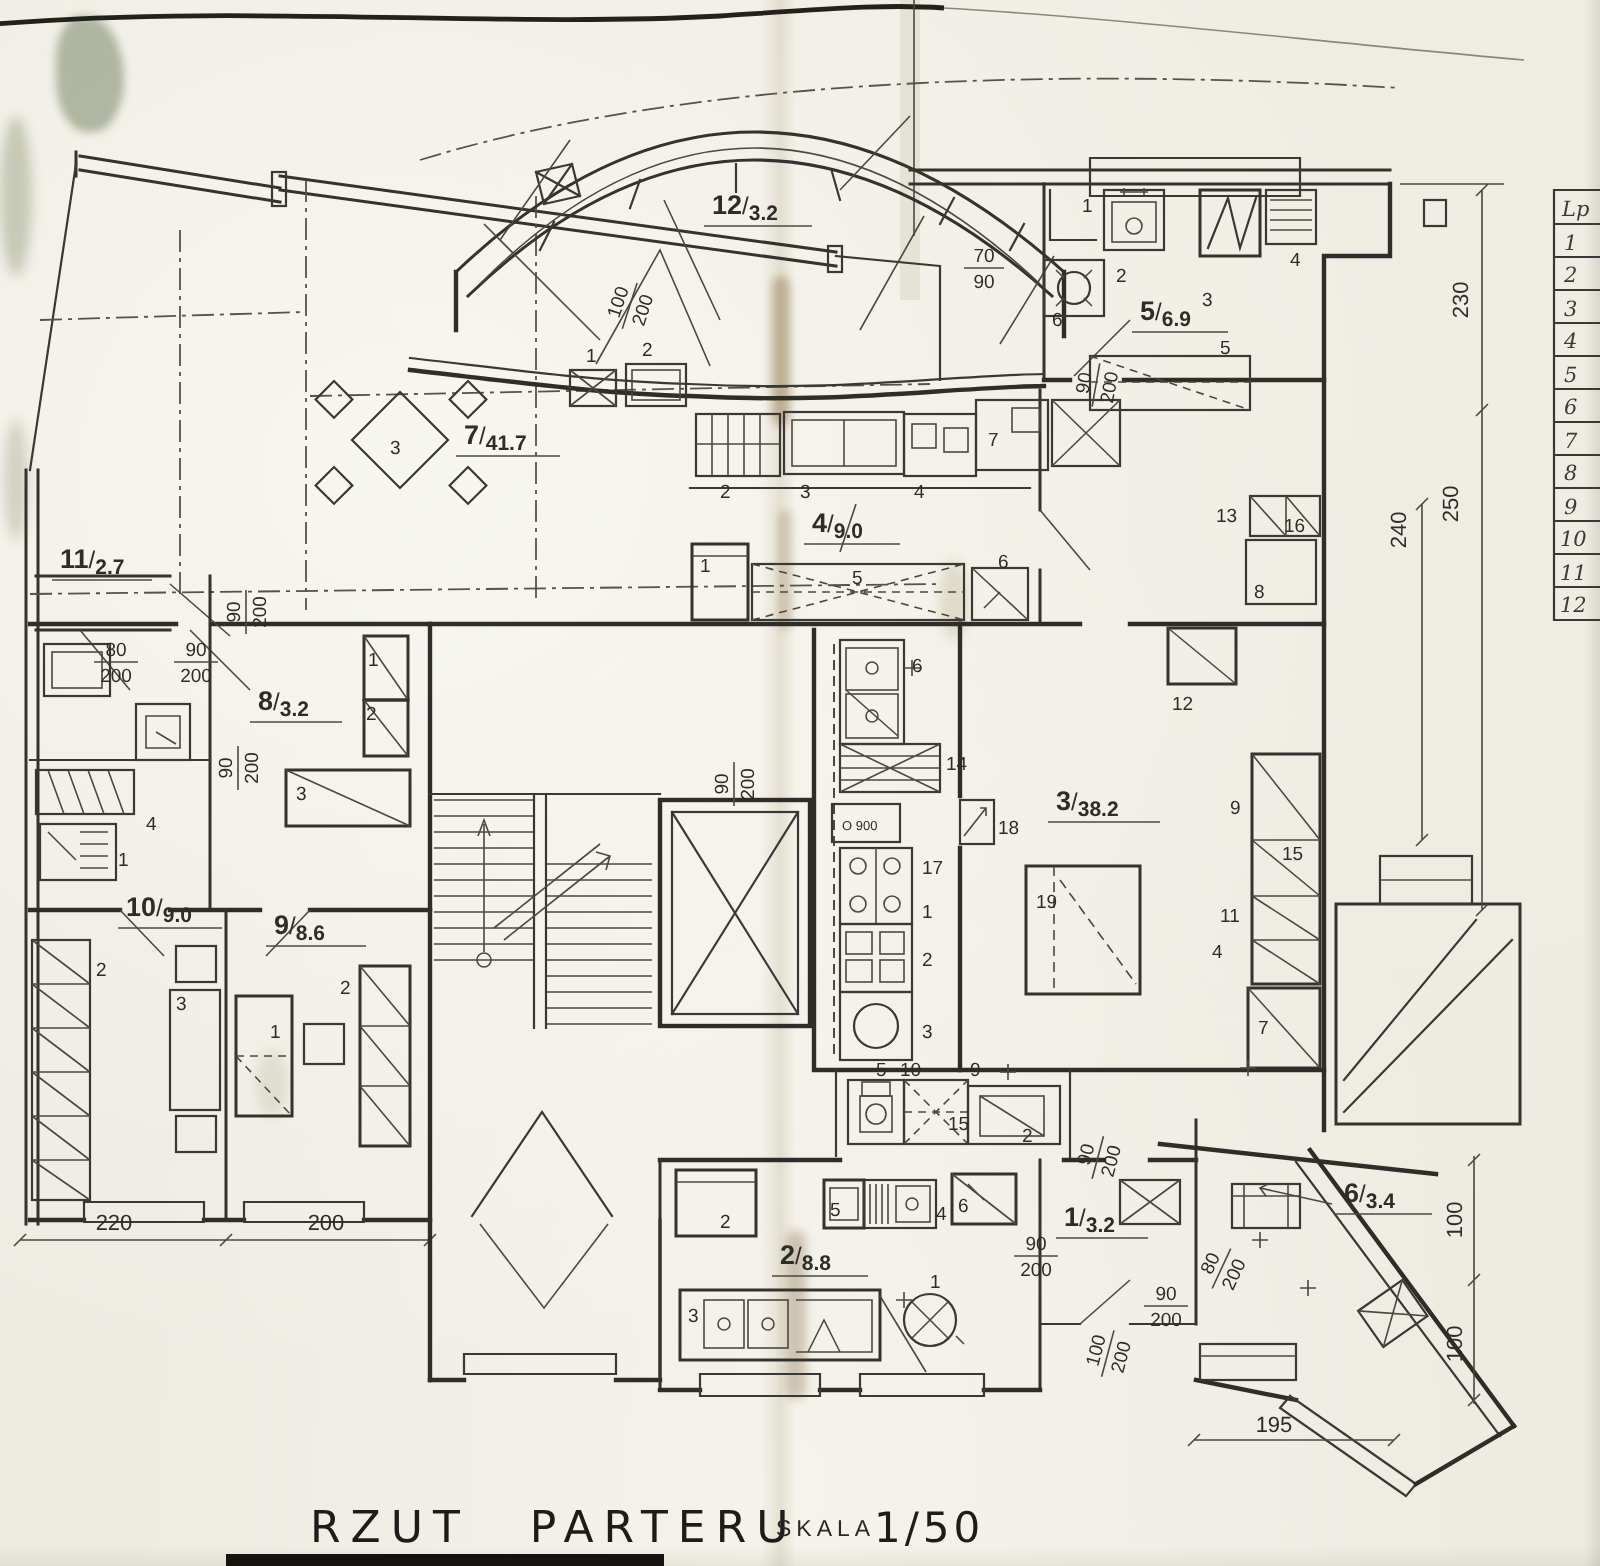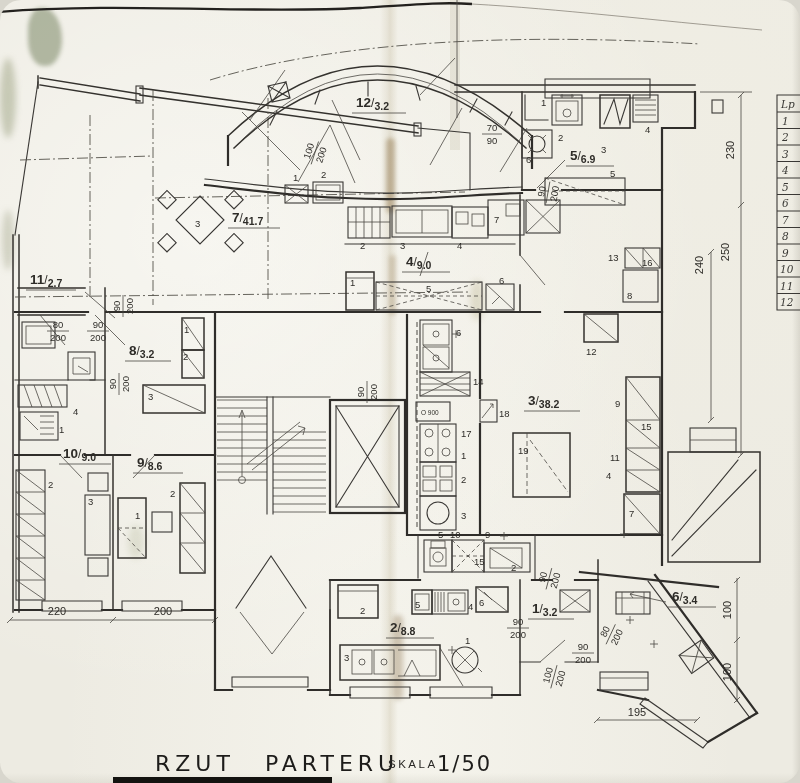--- a/index.html
+++ b/index.html
@@ -2,21 +2,21 @@
 <html><head>
 <meta charset="utf-8">
 <style>
   html,body{margin:0;padding:0;background:#d8d6cd;}
   #paper{position:relative;width:800px;height:783px;overflow:hidden;
     background-color:#edebe2;
     background-image:
       radial-gradient(ellipse at 25% 30%, rgba(255,255,252,.55), transparent 60%),
       radial-gradient(ellipse at 85% 15%, rgba(240,238,228,.8), transparent 55%),
       radial-gradient(ellipse at 50% 95%, rgba(248,247,240,.7), transparent 60%);
-    font-family:"Liberation Sans", sans-serif;border-radius:21px;}
+    font-family:"Liberation Sans", sans-serif;}
   .stain{position:absolute;pointer-events:none;}
   .fold-main{left:380px;top:0;width:18px;height:783px;
     background:linear-gradient(90deg,transparent,rgba(140,120,70,.10) 40%,rgba(140,120,70,.16) 55%,transparent);}
   .fold-top{left:450px;top:0;width:10px;height:150px;background:rgba(120,105,60,.10);}
   .smudge1{left:386px;top:138px;width:9px;height:75px;background:rgba(125,95,45,.38);border-radius:6px;filter:blur(2px);}
   .smudge2{left:389px;top:255px;width:7px;height:60px;background:rgba(130,100,50,.25);border-radius:6px;filter:blur(2px);}
   .smudge3{left:393px;top:615px;width:10px;height:85px;background:rgba(120,90,45,.30);border-radius:8px;filter:blur(2.5px);}
   .blotch-tl{left:28px;top:8px;width:34px;height:58px;background:rgba(95,110,70,.45);border-radius:40% 60% 50% 50%;filter:blur(2px);}
   .blotch-l1{left:0px;top:58px;width:16px;height:80px;background:rgba(120,130,85,.35);border-radius:50%;filter:blur(3px);}
   .blotch-l2{left:2px;top:210px;width:12px;height:60px;background:rgba(110,115,75,.25);border-radius:50%;filter:blur(3px);}

